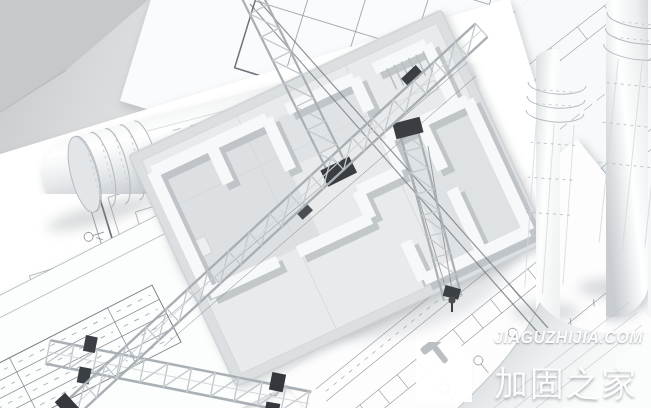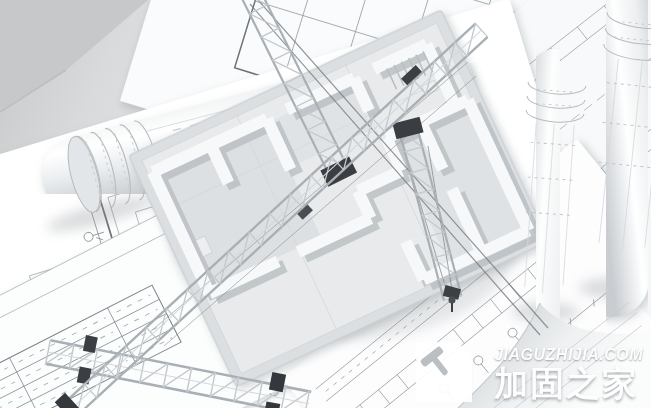--- a/index.html
+++ b/index.html
@@ -15,21 +15,21 @@
     clip-path:polygon(0 0,74% 0,100% 24%,100% 100%,0 100%);
     box-shadow:0 2px 6px rgba(110,116,120,.35);
     display:flex;align-items:center;justify-content:center;
   }
   .wm-text{display:flex;flex-direction:column;align-items:flex-start;line-height:1;padding-bottom:2px;}
   .wm-url{
     font-style:italic;font-weight:700;font-size:16px;letter-spacing:.5px;
     color:rgba(255,255,255,.96);text-shadow:0 1px 2px rgba(105,111,116,.6);
   }
   .wm-name{
-    font-weight:700;font-size:34px;letter-spacing:2px;margin-top:3px;
+    font-weight:400;font-size:34px;letter-spacing:2px;margin-top:20px;
     color:rgba(255,255,255,.97);text-shadow:0 2px 3px rgba(105,111,116,.55);
   }
 </style>
 </head>
 <body>
 
 <div class="stage">
 <svg width="651" height="408" viewBox="0 0 651 408">
   <defs>
     <filter id="ds" x="-20%" y="-20%" width="140%" height="140%">

